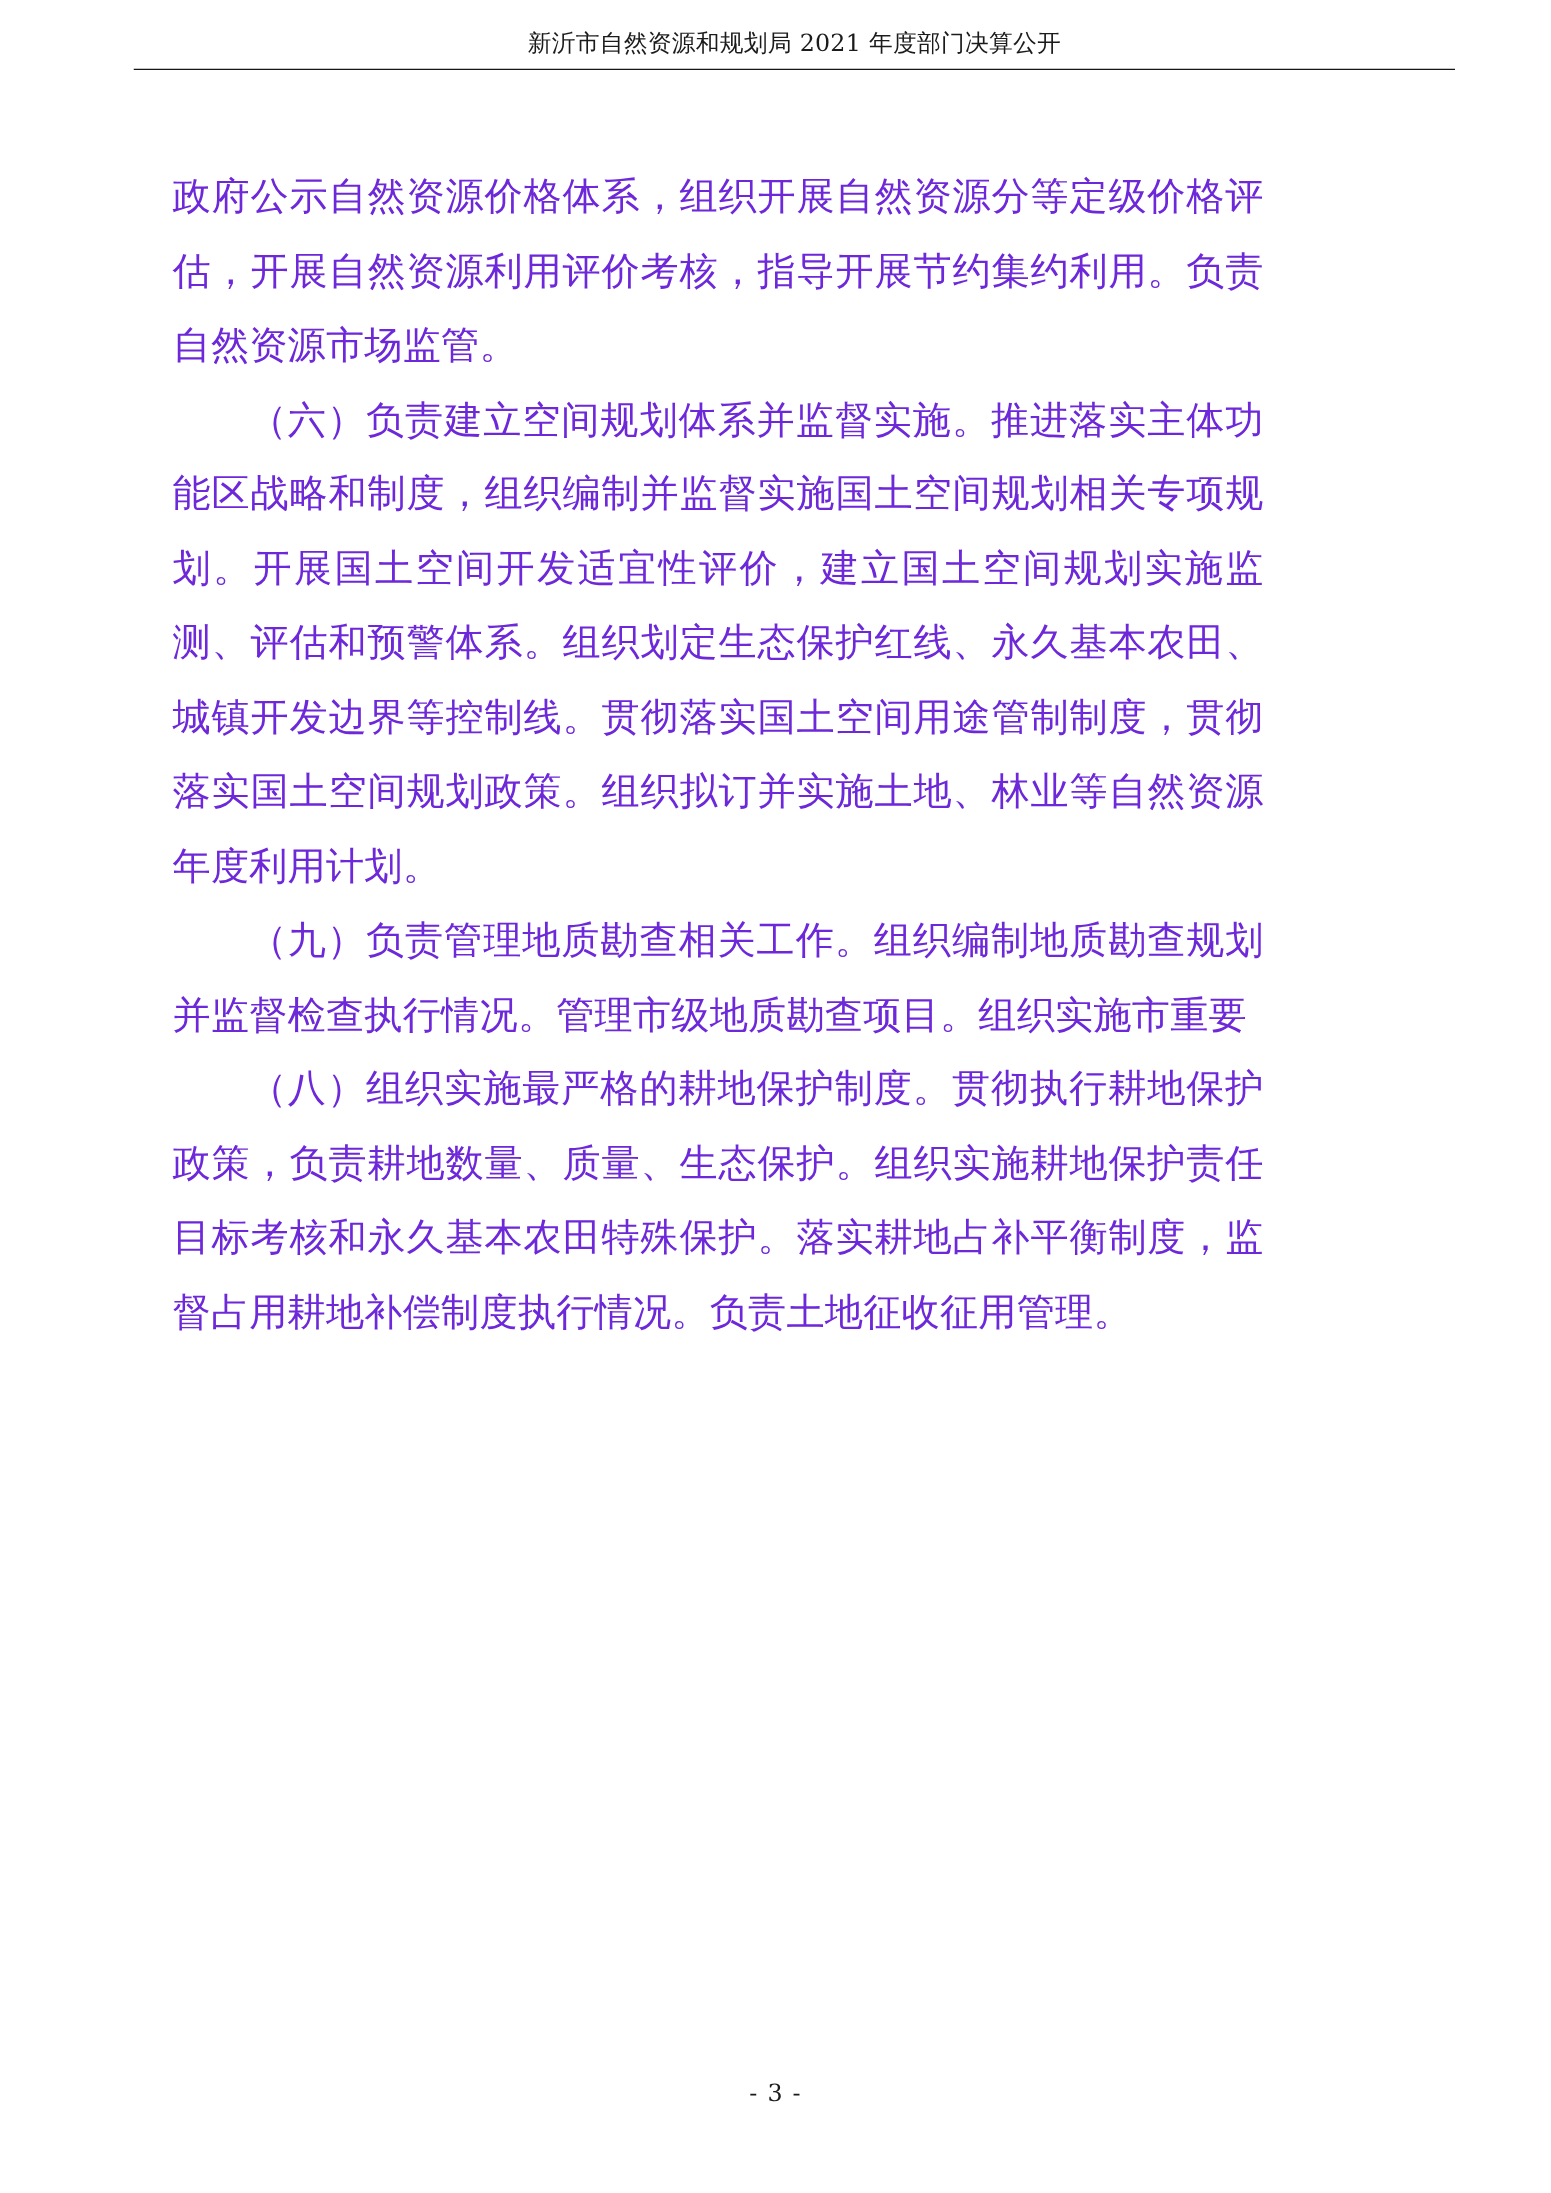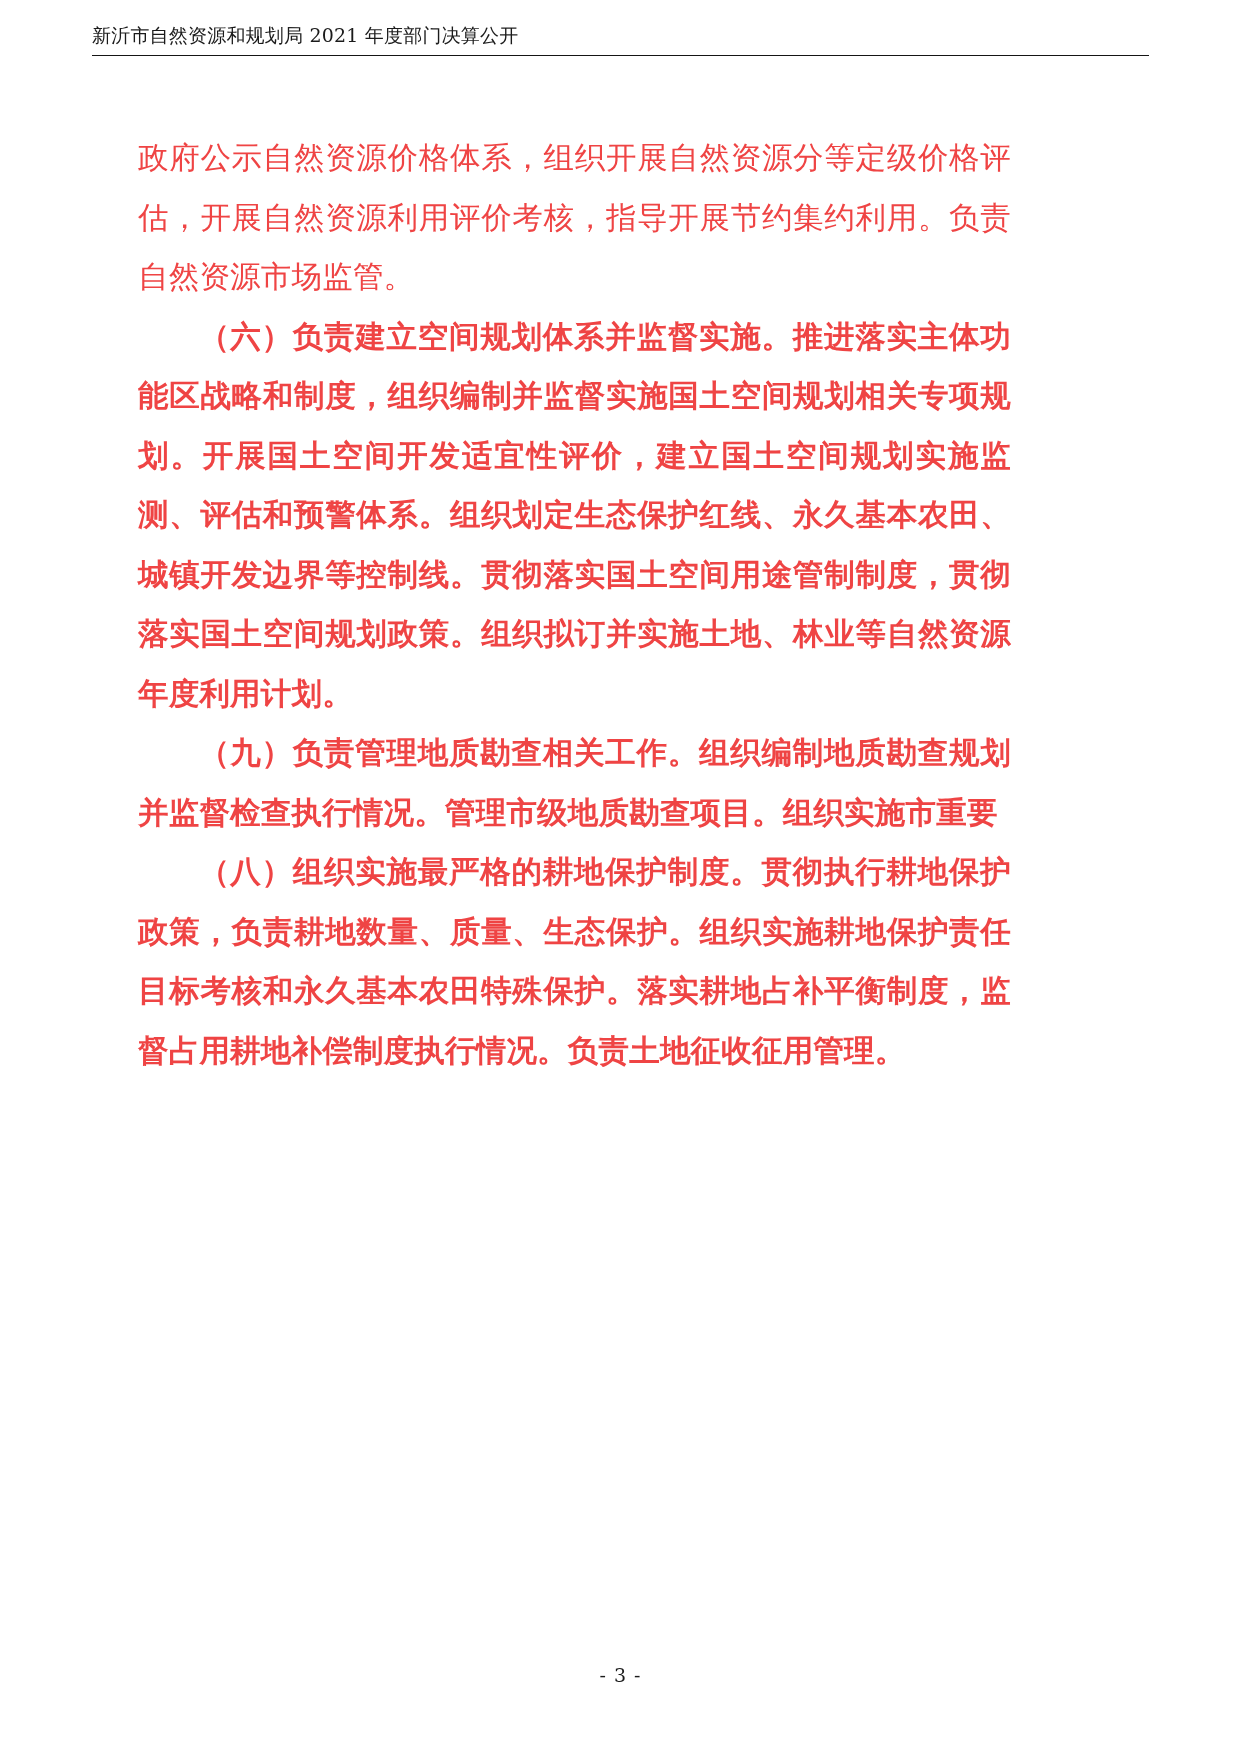--- a/index.html
+++ b/index.html
@@ -13,23 +13,24 @@
     height: 1754px;
     background: #ffffff;
     margin: 0 auto;
     overflow: hidden;
     box-sizing: border-box;
   }
 
   
   .header-zone {
     position: absolute;
-    left: 92px;
+    left: 107px;
     top: 22px;
     width: 1057px;
+    text-align: center;
   }
   .header-title {
     font-family: "DejaVu Serif", "Liberation Serif", serif;
     font-size: 19px;
     line-height: 26px;
     color: #1b1b1b;
     letter-spacing: 0.2px;
     white-space: nowrap;
   }
   .header-rule {
@@ -42,31 +43,30 @@
   .body-zone {
     position: absolute;
     left: 138px;
     top: 128px;
     width: 873px;
   }
   .para {
     font-family: "DejaVu Serif", "Liberation Serif", serif;
     font-size: 30.5px;
     line-height: 59.5px;
-    color: #ef4444;
+    color: #6d28d9;
     text-align: justify;
     text-align-last: left;
     text-justify: inter-character;
     letter-spacing: 0.2px;
     margin: 0;
     word-break: break-all;
   }
   .para + .para {
     margin-top: 0px;
-    font-weight: bold;
   }
   .para.indent {
     text-indent: 61px;
   }
 
   
   .footer-zone {
     position: absolute;
     left: 0;
     top: 1664px;

